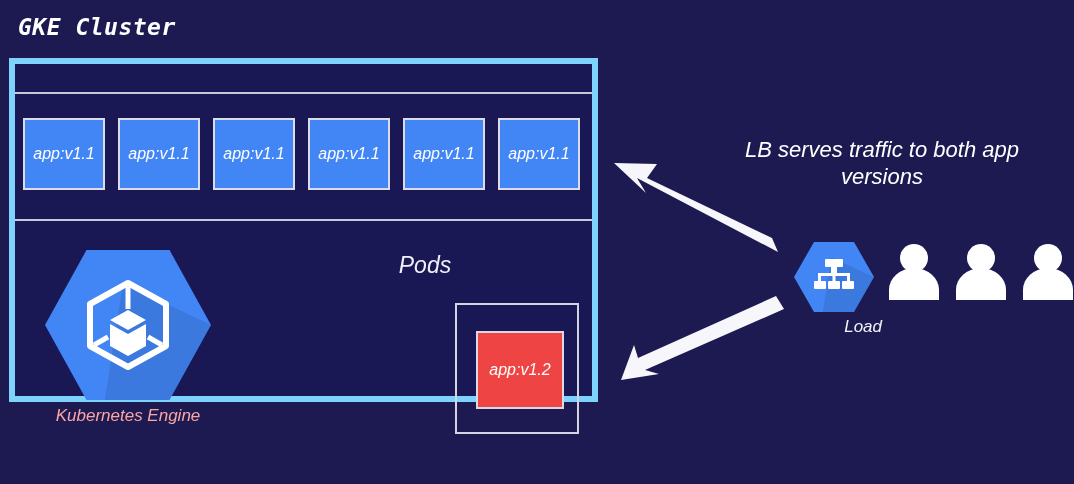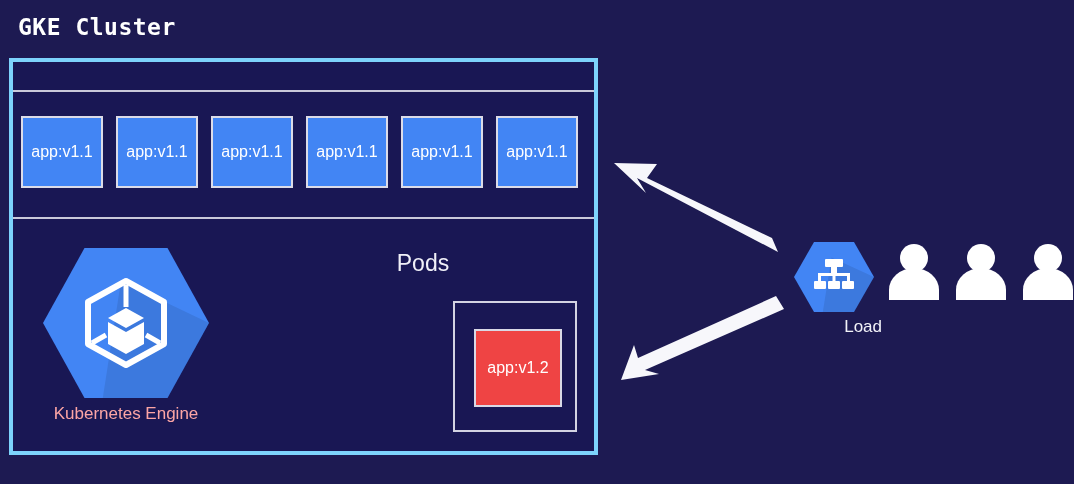--- a/index.html
+++ b/index.html
@@ -7,20 +7,21 @@
     padding: 0;
     background: #1a1a4e;
   }
   #canvas {
     position: relative;
     width: 1074px;
     height: 484px;
     background: #1d1a52;
     overflow: hidden;
     font-family: "Liberation Sans", sans-serif;
+    font-style: italic;
   }
 
   
   #cluster-title {
     position: absolute;
     left: 18px;
     top: 14px;
     font-family: "DejaVu Sans Mono", "Liberation Mono", monospace;
     font-size: 23px;
     font-weight: 700;
@@ -28,23 +29,23 @@
     letter-spacing: 0.5px;
     white-space: nowrap;
   }
 
   
   #cluster-box {
     position: absolute;
     left: 9px;
     top: 58px;
     width: 589px;
-    height: 397px;
+    height: 344px;
     background: #191754;
-    border: 4px solid #7dd3fc;
+    border: 6px solid #7dd3fc;
     box-sizing: border-box;
   }
   #cluster-header-strip {
     position: absolute;
     left: 0;
     top: 0;
     width: 100%;
     height: 30px;
     border-bottom: 2px solid #c9c9da;
     box-sizing: border-box;
@@ -290,20 +291,24 @@
 
   <svg id="arrows-layer">
     <g>
       <polygon fill="#f7f7fb" points="772,238 778,252 637,178 646,193 614,163 657,164 647,178"></polygon>
     </g>
     <g>
       <polygon fill="#f7f7fb" points="776,296 784,309 645,370 659,374 621,380 634,345 638,358"></polygon>
     </g>
   </svg>
 
+  <div id="lb-caption">
+    <div>LB serves traffic to both app</div>
+    <div>versions</div>
+  </div>
 
   <div id="lb-group">
     <div id="lb-hexagon">
       <div class="hexshape"></div>
       <div class="hexshade"></div>
       <svg width="42" height="40" viewBox="0 0 42 40">
         <rect x="12" y="2" width="18" height="8" rx="1" fill="#ffffff"></rect>
         <rect x="18" y="10" width="6" height="8" fill="#ffffff"></rect>
         <rect x="5" y="16" width="32" height="3" fill="#ffffff"></rect>
         <rect x="5" y="18" width="3" height="6" fill="#ffffff"></rect>

